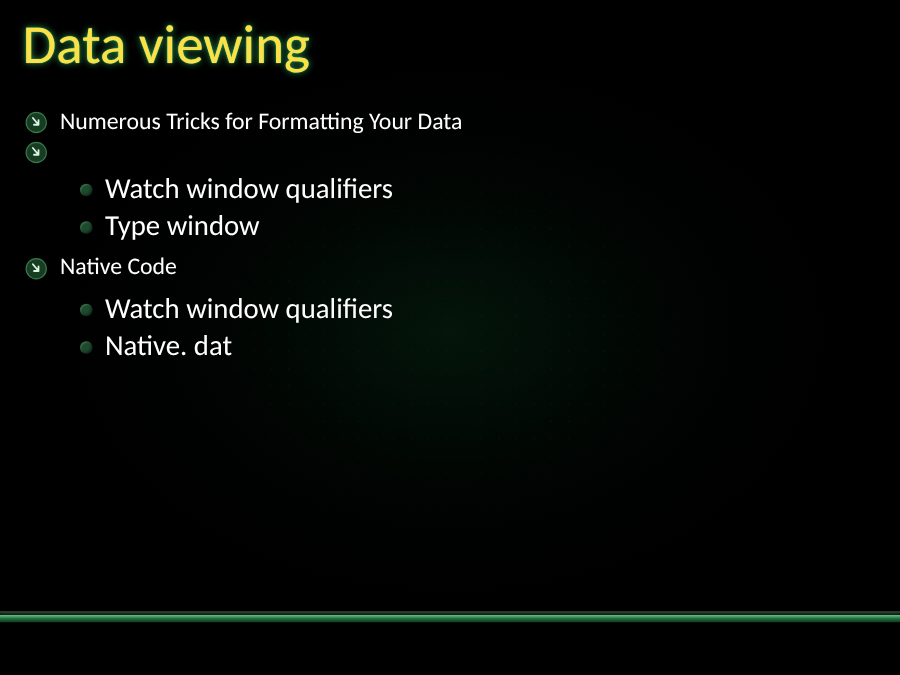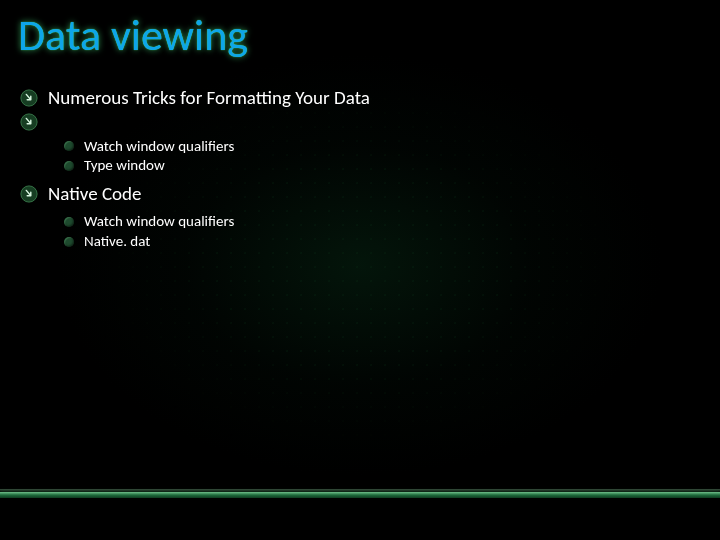--- a/index.html
+++ b/index.html
@@ -41,21 +41,21 @@
     mask-image: radial-gradient(ellipse 55% 65% at 50% 50%, #000 0%, #000 35%, transparent 70%);
     -webkit-mask-image: radial-gradient(ellipse 55% 65% at 50% 50%, #000 0%, #000 35%, transparent 70%);
   }
 
   .title {
     position: absolute;
     top: 8px;
     left: 18px;
     font-size: 44px;
     font-weight: 400;
-    color: #0ea5e9;
+    color: #fde047;
     text-shadow: 0 0 6px rgba(80,255,140,0.6), 0 0 1px rgba(80,255,140,0.9);
   }
 
   .content {
     position: absolute;
     top: 86px;
     left: 20px;
     right: 30px;
   }
 
@@ -65,21 +65,21 @@
     gap: 10px;
   }
 
   .lvl1 {
     font-size: 19px;
     line-height: 1.3;
     margin-bottom: 2px;
   }
 
   .lvl2 {
-    font-size: 15px;
+    font-size: 23px;
     line-height: 1.3;
     margin-left: 44px;
     margin-bottom: 0;
   }
 
   .gap-top { margin-top: 6px; }
 
   
   .b1 {
     width: 18px;

